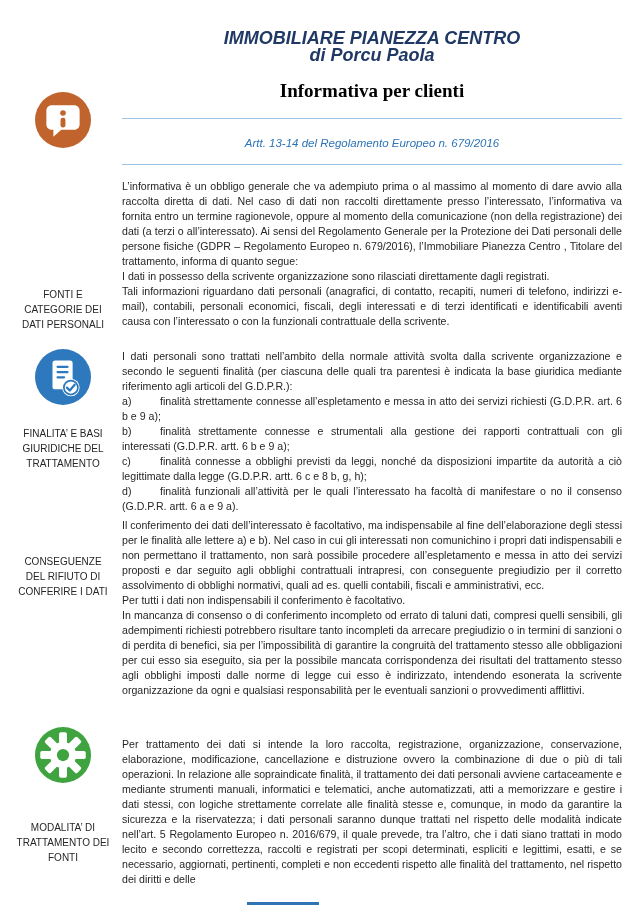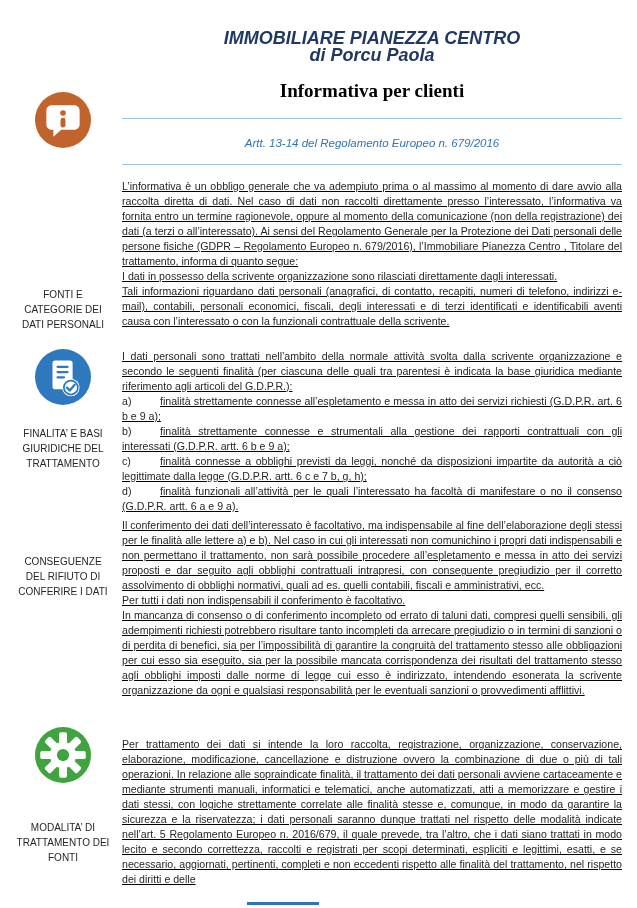--- a/index.html
+++ b/index.html
@@ -36,21 +36,21 @@
     font-size:19px; line-height:26px; font-weight:bold; color:#000000;
   }
   .rule { height:0; border-top:1.4px solid var(--rule-blue,#9CC3E6); margin-top:14px; }
   .rule.second { margin-top:13px; }
   .subtitle {
     margin-top:17px; font-style:italic; font-size:11.5px; line-height:15px;
     color:var(--accent-blue,#2E74B5);
   }
 
   
-  .body-block { position:absolute; left:122px; width:500px;text-decoration:underline; }
+  .body-block { position:absolute; left:122px; width:500px; }
   .body-block p {
     margin:0; font-size:10.6px; line-height:15px; text-align:justify;
     color:var(--body-text,#262626);
   }
   .li-label { display:inline-block; width:38px; }
 
   .bottom-rule {
     position:absolute; top:902px; left:247px; width:72px; height:2.5px;
     background:var(--accent-blue,#2E74B5);
   }
@@ -110,29 +110,29 @@
     <div class="company">IMMOBILIARE PIANEZZA CENTRO</div>
     <div class="company">di Porcu Paola</div>
     <h1 class="doc-title">Informativa per clienti</h1>
     <div class="rule"></div>
     <div class="subtitle">Artt. 13-14 del Regolamento Europeo n. 679/2016</div>
     <div class="rule second"></div>
   </header>
 
   <section class="body-block" style="top:179px">
     <p>L’informativa è un obbligo generale che va adempiuto prima o al massimo al momento di dare avvio alla raccolta diretta di dati. Nel caso di dati non raccolti direttamente presso l’interessato, l’informativa va fornita entro un termine ragionevole, oppure al momento della comunicazione (non della registrazione) dei dati (a terzi o all’interessato). Ai sensi del Regolamento Generale per la Protezione dei Dati personali delle persone fisiche (GDPR – Regolamento Europeo n. 679/2016), l’Immobiliare Pianezza Centro , Titolare del trattamento, informa di quanto segue:</p>
-    <p>I dati in possesso della scrivente organizzazione sono rilasciati direttamente dagli interessati.</p>
+    <p>I dati in possesso della scrivente organizzazione sono rilasciati direttamente dagli registrati.</p>
     <p>Tali informazioni riguardano dati personali (anagrafici, di contatto, recapiti, numeri di telefono, indirizzi e-mail), contabili, personali economici, fiscali, degli interessati e di terzi identificati e identificabili aventi causa con l’interessato o con la funzionali contrattuale della scrivente.</p>
   </section>
 
   <section class="body-block" style="top:349px">
     <p>I dati personali sono trattati nell’ambito della normale attività svolta dalla scrivente organizzazione e secondo le seguenti finalità (per ciascuna delle quali tra parentesi è indicata la base giuridica mediante riferimento agli articoli del G.D.P.R.):</p>
     <p><span class="li-label">a)</span><span>finalità strettamente connesse all’espletamento e messa in atto dei servizi richiesti (G.D.P.R. art. 6 b e 9 a);</span></p>
     <p><span class="li-label">b)</span><span>finalità strettamente connesse e strumentali alla gestione dei rapporti contrattuali con gli interessati (G.D.P.R. artt. 6 b e 9 a);</span></p>
-    <p><span class="li-label">c)</span><span>finalità connesse a obblighi previsti da leggi, nonché da disposizioni impartite da autorità a ciò legittimate dalla legge (G.D.P.R. artt. 6 c e 7 b, g, h);</span></p>
+    <p><span class="li-label">c)</span><span>finalità connesse a obblighi previsti da leggi, nonché da disposizioni impartite da autorità a ciò legittimate dalla legge (G.D.P.R. artt. 6 c e 8 b, g, h);</span></p>
     <p><span class="li-label">d)</span><span>finalità funzionali all’attività per le quali l’interessato ha facoltà di manifestare o no il consenso (G.D.P.R. artt. 6 a e 9 a).</span></p>
   </section>
 
   <section class="body-block" style="top:518px">
     <p>Il conferimento dei dati dell’interessato è facoltativo, ma indispensabile al fine dell’elaborazione degli stessi per le finalità alle lettere a) e b). Nel caso in cui gli interessati non comunichino i propri dati indispensabili e non permettano il trattamento, non sarà possibile procedere all’espletamento e messa in atto dei servizi proposti e dar seguito agli obblighi contrattuali intrapresi, con conseguente pregiudizio per il corretto assolvimento di obblighi normativi, quali ad es. quelli contabili, fiscali e amministrativi, ecc.</p>
     <p>Per tutti i dati non indispensabili il conferimento è facoltativo.</p>
     <p>In mancanza di consenso o di conferimento incompleto od errato di taluni dati, compresi quelli sensibili, gli adempimenti richiesti potrebbero risultare tanto incompleti da arrecare pregiudizio o in termini di sanzioni o di perdita di benefici, sia per l’impossibilità di garantire la congruità del trattamento stesso alle obbligazioni per cui esso sia eseguito, sia per la possibile mancata corrispondenza dei risultati del trattamento stesso agli obblighi imposti dalle norme di legge cui esso è indirizzato, intendendo esonerata la scrivente organizzazione da ogni e qualsiasi responsabilità per le eventuali sanzioni o provvedimenti afflittivi.</p>
   </section>
 
   <section class="body-block" style="top:737px">

